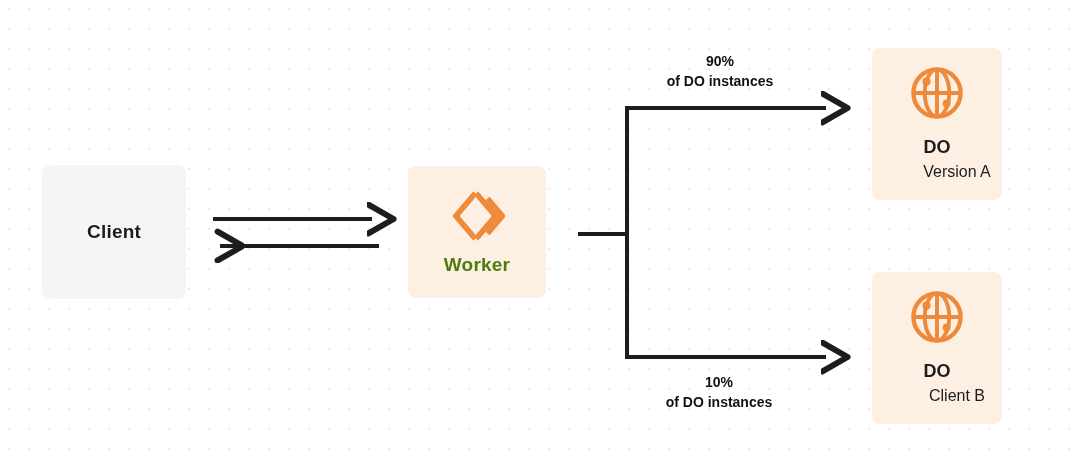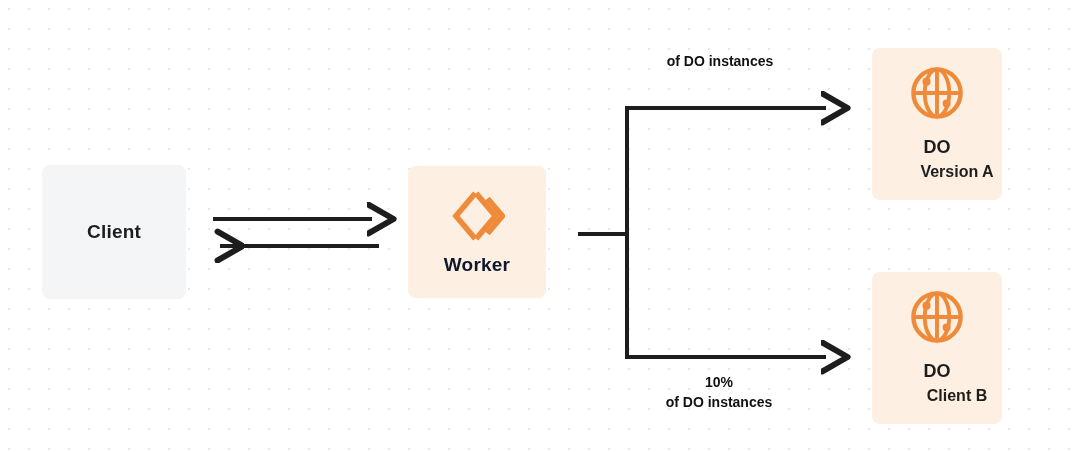--- a/index.html
+++ b/index.html
@@ -59,21 +59,21 @@
     background-color: #fdf0e3;
   }
   #worker-node .node-icon {
     width: 56px;
     height: 56px;
     margin-bottom: 10px;
   }
   #worker-node .node-title {
     font-size: 19px;
     font-weight: bold;
-    color: #0f172a;
+    color: #4d7c0f;
     letter-spacing: 0.2px;
   }
 
   
   .do-node {
     left: 872px;
     width: 130px;
     height: 152px;
     background-color: #fdf0e3;
   }
@@ -86,21 +86,21 @@
     margin-bottom: 16px;
   }
   .do-node .node-title {
     font-size: 18px;
     font-weight: bold;
     color: #1d1d1d;
     line-height: 1.2;
   }
   .do-node .node-subtitle {
     font-size: 16px;
-    font-weight: bold;
+    font-weight: normal;
     color: #1d1d1d;
     line-height: 1.35;
     margin-top: 2px;
     margin-left: 40px;
   }
 
   
   #connectors {
     position: absolute;
     left: 0;
@@ -201,20 +201,21 @@
         <ellipse cx="32" cy="32" rx="14" ry="27" fill="none" stroke="#ee8a3a" stroke-width="4.5"></ellipse>
         <circle cx="20" cy="19" r="4.6" fill="#ee8a3a"></circle>
         <circle cx="43" cy="44" r="4.6" fill="#ee8a3a"></circle>
       </svg>
     </span>
     <span class="node-title">DO</span>
     <span class="node-subtitle">Client B</span>
   </div>
 
   <div class="edge-label" id="label-top">
+    <div>90%</div>
     <div>of DO instances</div>
   </div>
 
   <div class="edge-label" id="label-bottom">
     <div>10%</div>
     <div>of DO instances</div>
   </div>
 
 </div>
 

